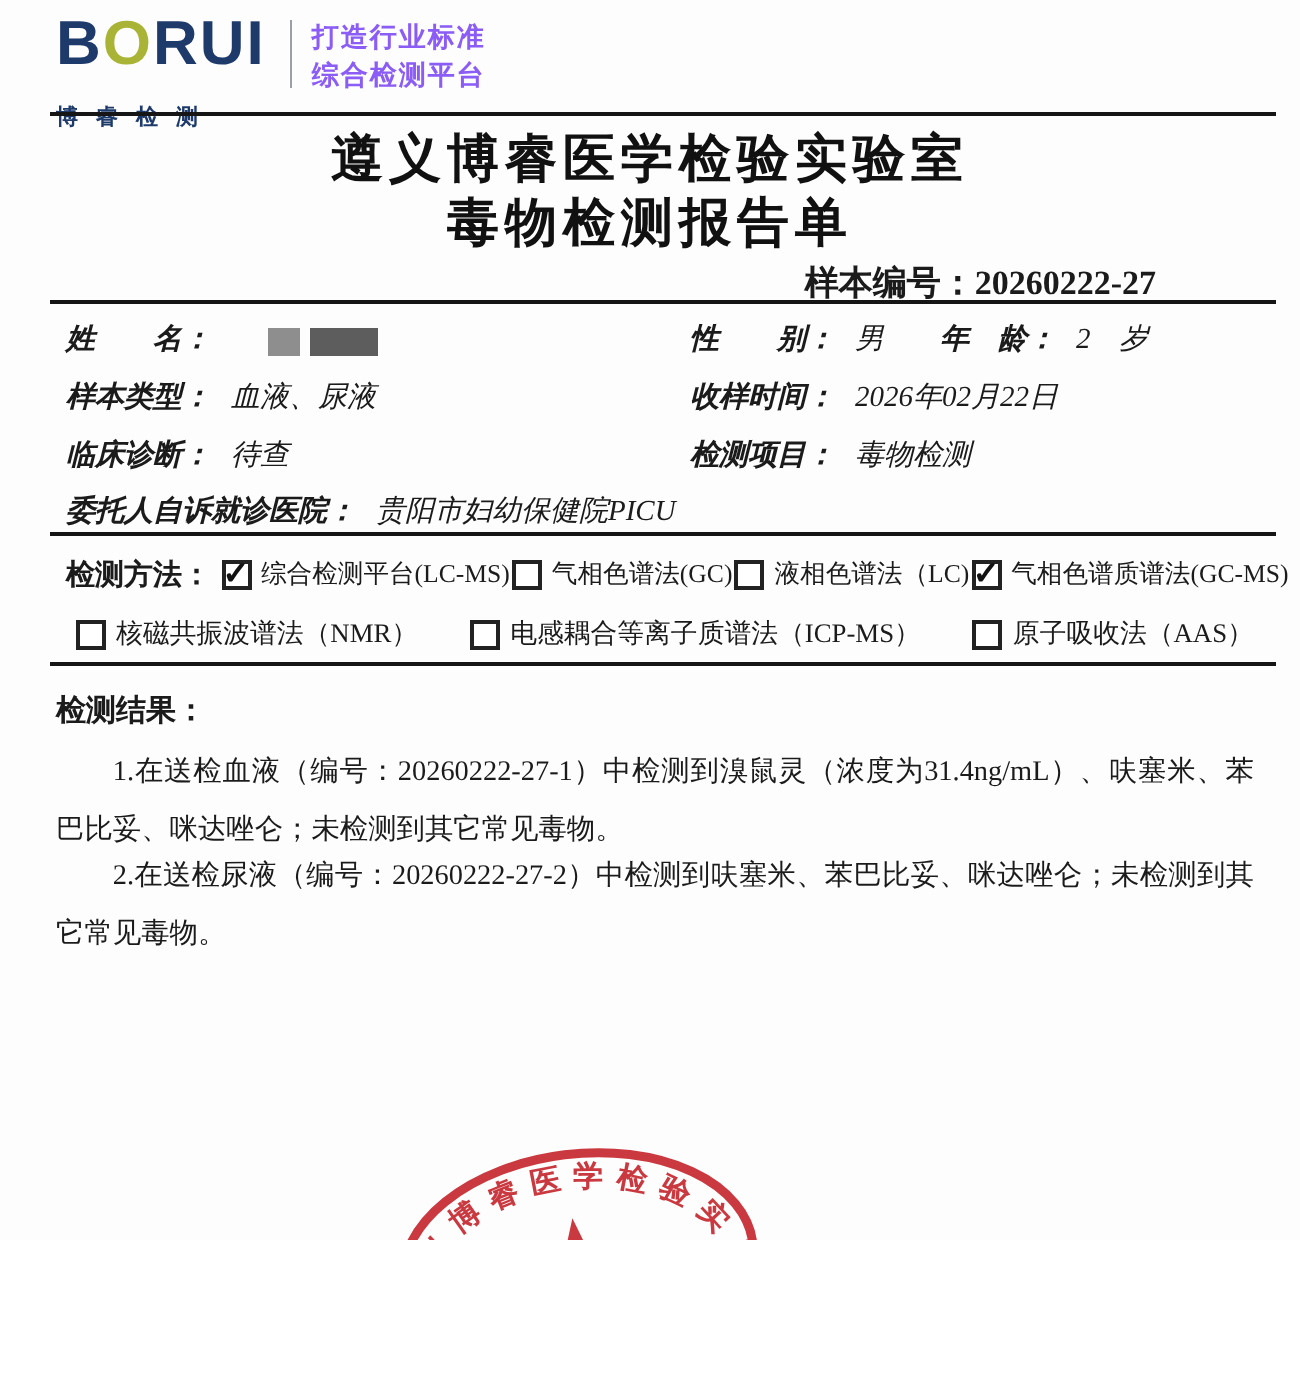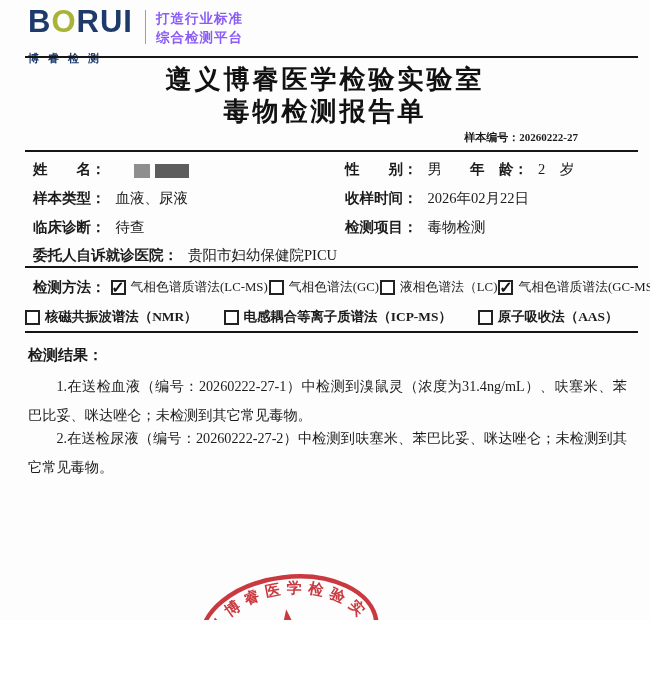--- a/index.html
+++ b/index.html
@@ -11,34 +11,34 @@
   
   .logo-wrap { position:absolute; left:28px; top:7px; display:flex; align-items:flex-start; }
   .logo-text { font-family:"Liberation Sans","DejaVu Sans",sans-serif; font-weight:bold; font-size:31px; letter-spacing:1px; line-height:30px; }
   .logo-b, .logo-rui { color:#1d3a6b; }
   .logo-o { color:#a9b437; }
   .logo-sub { font-family:"Liberation Sans",sans-serif; font-size:11px; font-weight:bold; color:#1d3a6b; letter-spacing:9px; margin-top:14px; white-space:nowrap; }
   .logo-divider { width:1px; height:34px; background:#9aa0a8; margin:3px 10px 0 12px; }
   .tagline { font-family:"Liberation Sans",sans-serif; font-size:13.5px; font-weight:bold; color:#8b5cf6; line-height:19px; padding-top:2px; letter-spacing:1px; }
 
   .title { position:absolute; left:0; width:100%; text-align:center; font-weight:bold; letter-spacing:3px; font-size:26px; color:#111; }
-  .sample-no { position:absolute; top:130px; right:72px; font-size:11px; font-weight:bold; }
+  .sample-no { position:absolute; top:130px; right:72px; font-size:17px; font-weight:bold; }
 
   
-  .info-row { position:absolute; font-size:14.5px; white-space:nowrap; }
+  .info-row { position:absolute; font-size:14.5px; white-space:nowrap;font-style:italic; }
   .lbl { font-weight:bold; }
   .val { font-weight:normal; margin-left:10px; }
   .redact { display:inline-flex; gap:5px; margin-left:28px; vertical-align:middle; }
   .redact .r1 { width:16px; height:14px; background:#8e8e8e; }
   .redact .r2 { width:34px; height:14px; background:#5d5d5d; }
 
   
   .methods-row { position:absolute; display:flex; align-items:center; white-space:nowrap; }
   .methods-row1 { left:33px; top:278px; width:612px; gap:1px; font-size:12.8px; }
-  .methods-row2 { left:25px; top:308px; width:615px; gap:26px; font-size:13.4px; justify-content:flex-start;font-weight:bold; }
+  .methods-row2 { left:25px; top:308px; width:615px; gap:26px; font-size:13.4px; justify-content:center; }
   .m-label { font-weight:bold; font-size:14.5px; margin-right:4px; }
   .cb { display:inline-flex; align-items:center; gap:5px; }
   .box { width:15px; height:15px; border:2px solid #222; background:#fff; display:inline-flex; align-items:center; justify-content:center;
          font-size:16px; font-weight:bold; color:#111; line-height:1; flex:none; }
   .box.ck { overflow:visible; }
 
   
   .res-label { position:absolute; left:28px; top:346px; font-size:15px; font-weight:bold; }
   .para { position:absolute; left:28px; width:599px; font-size:14.2px; line-height:29px; text-indent:2em; text-align:justify; }
   .para1 { top:372px; }
@@ -105,21 +105,21 @@
   <div class="info-row" style="left:33px; top:246px;">
     <span class="lbl">委托人自诉就诊医院：</span><span class="val">贵阳市妇幼保健院PICU</span>
   </div>
 
   <div class="hr" style="top:266px;"></div>
 
   <div class="methods-row methods-row1">
     <span class="m-label">检测方法：</span>
     <span class="cb">
         <span class="box ck">✓</span>
-        <span>气相色谱质谱法(LC-MS)</span>
+        <span>综合检测平台(LC-MS)</span>
       </span>
     <span class="cb">
         <span class="box"></span>
         <span>气相色谱法(GC)</span>
       </span>
     <span class="cb">
         <span class="box"></span>
         <span>液相色谱法（LC)</span>
       </span>
     <span class="cb">

